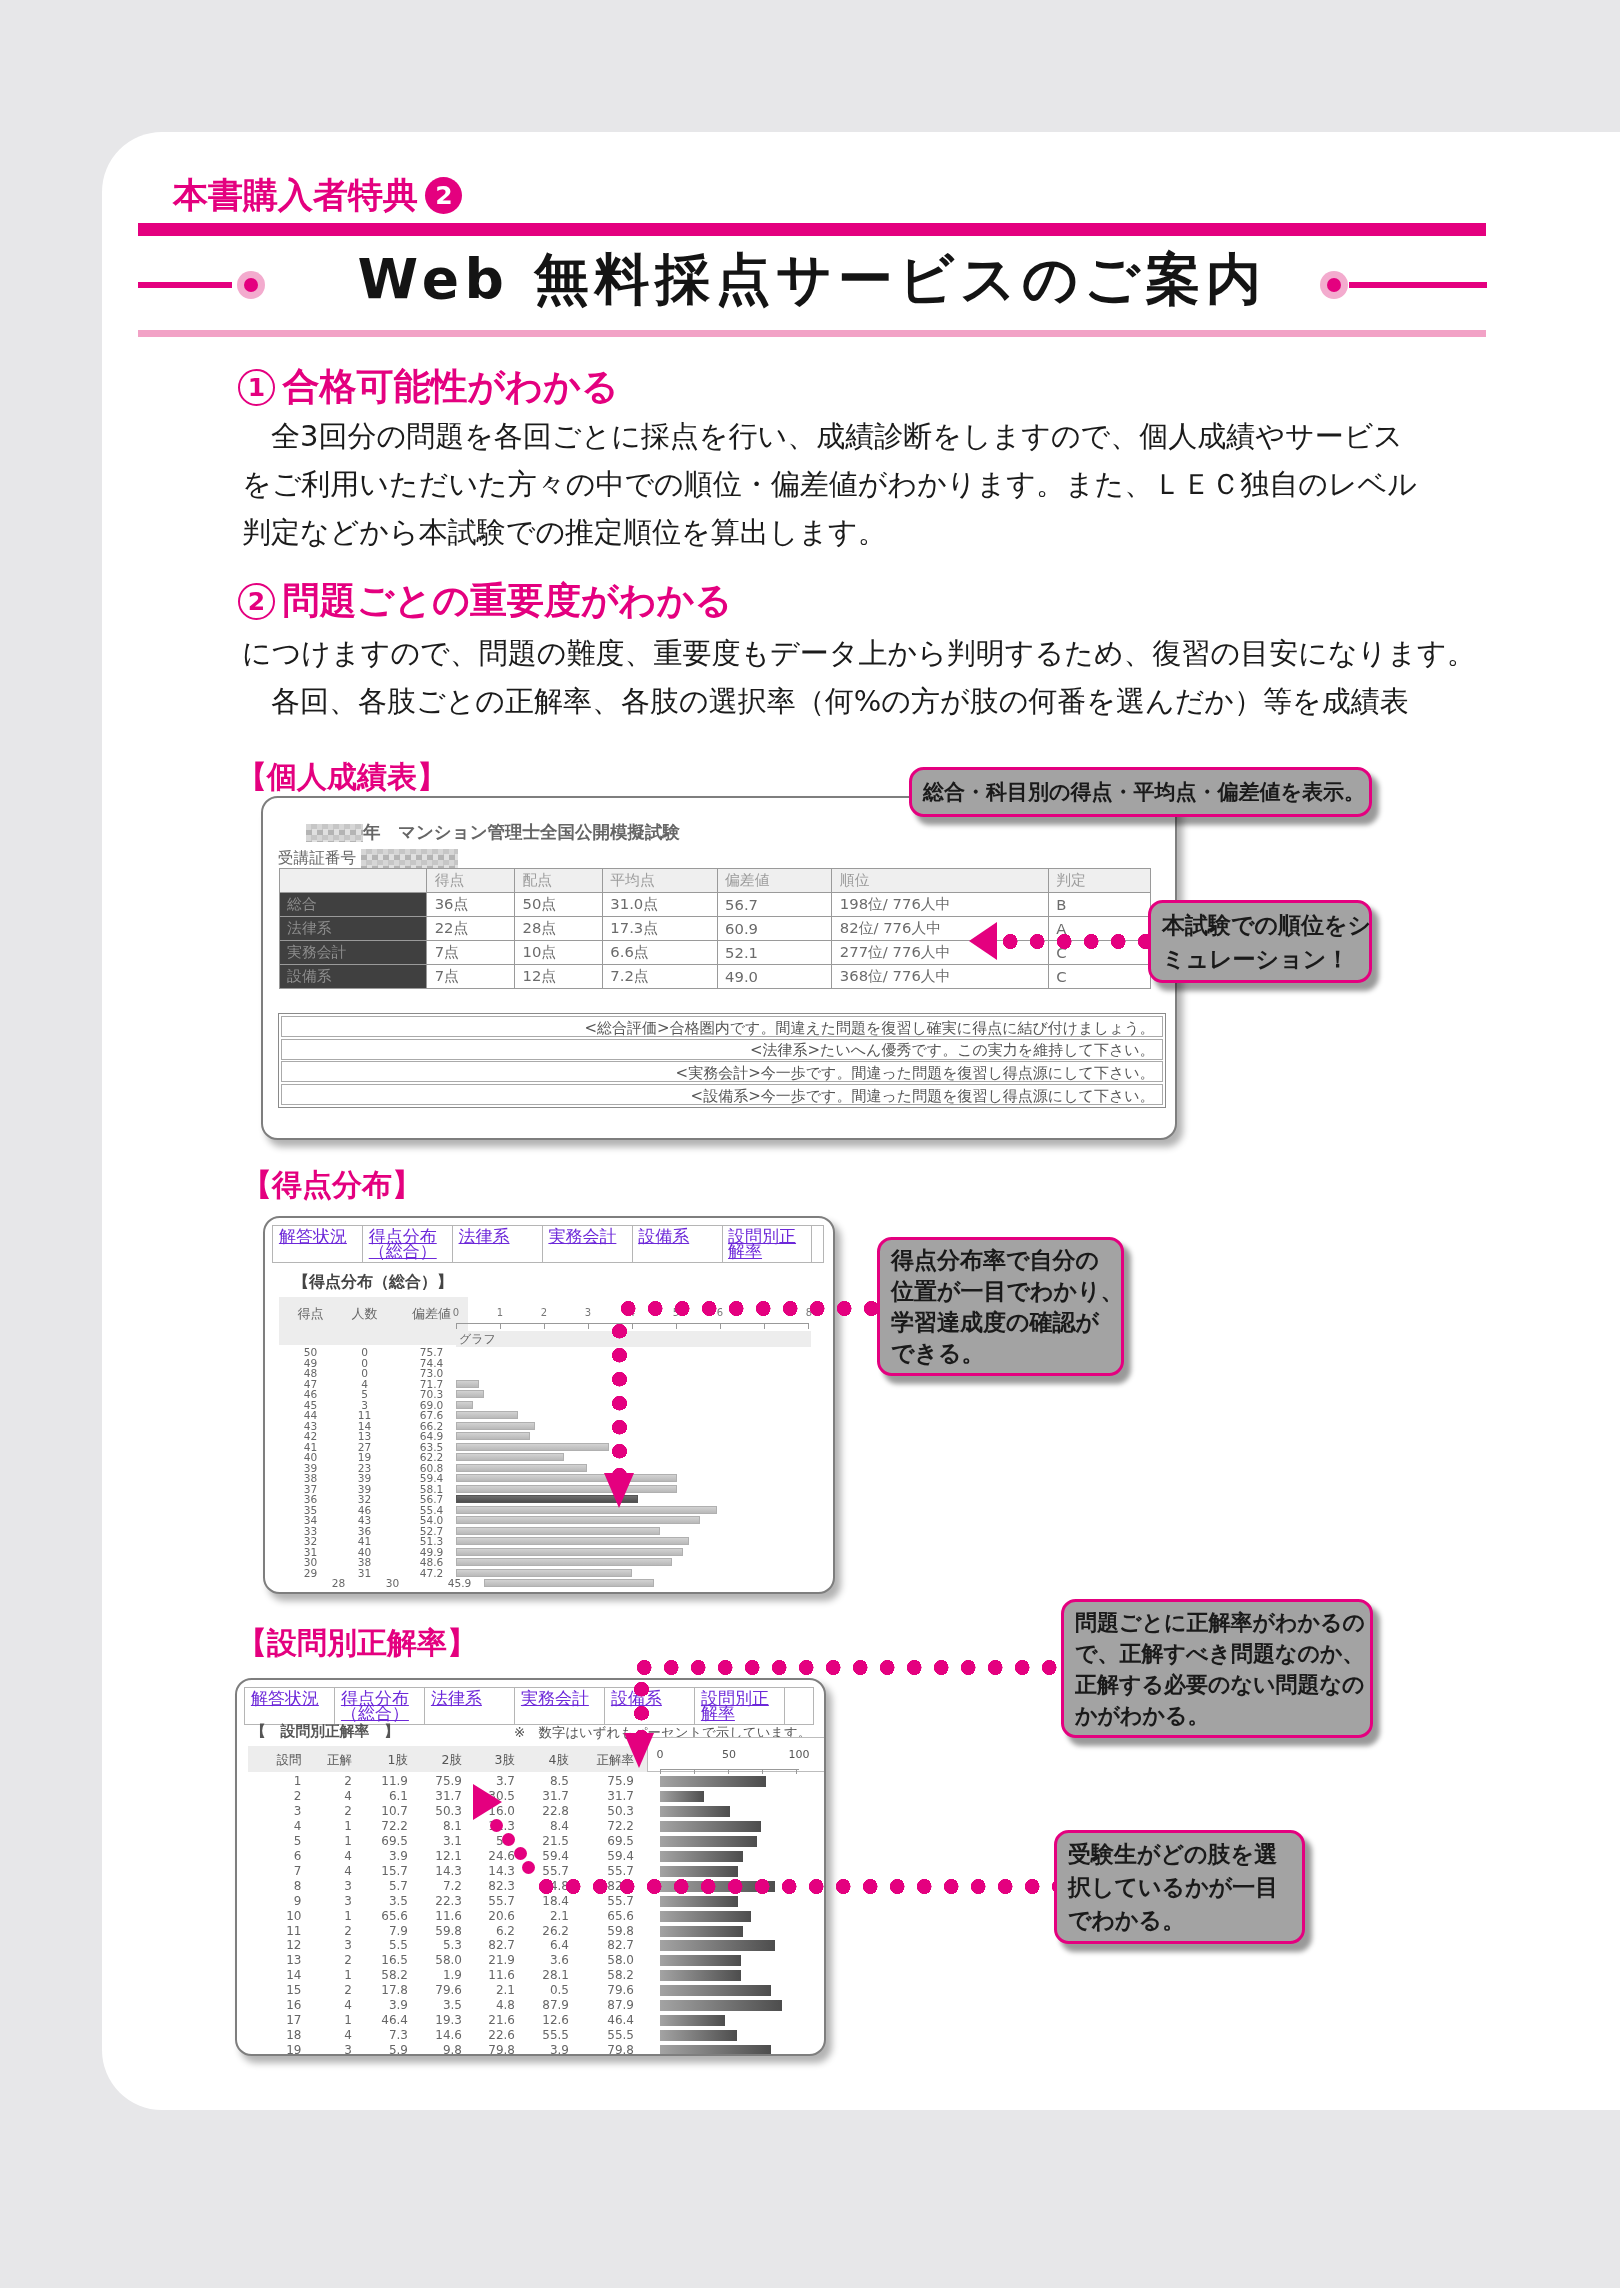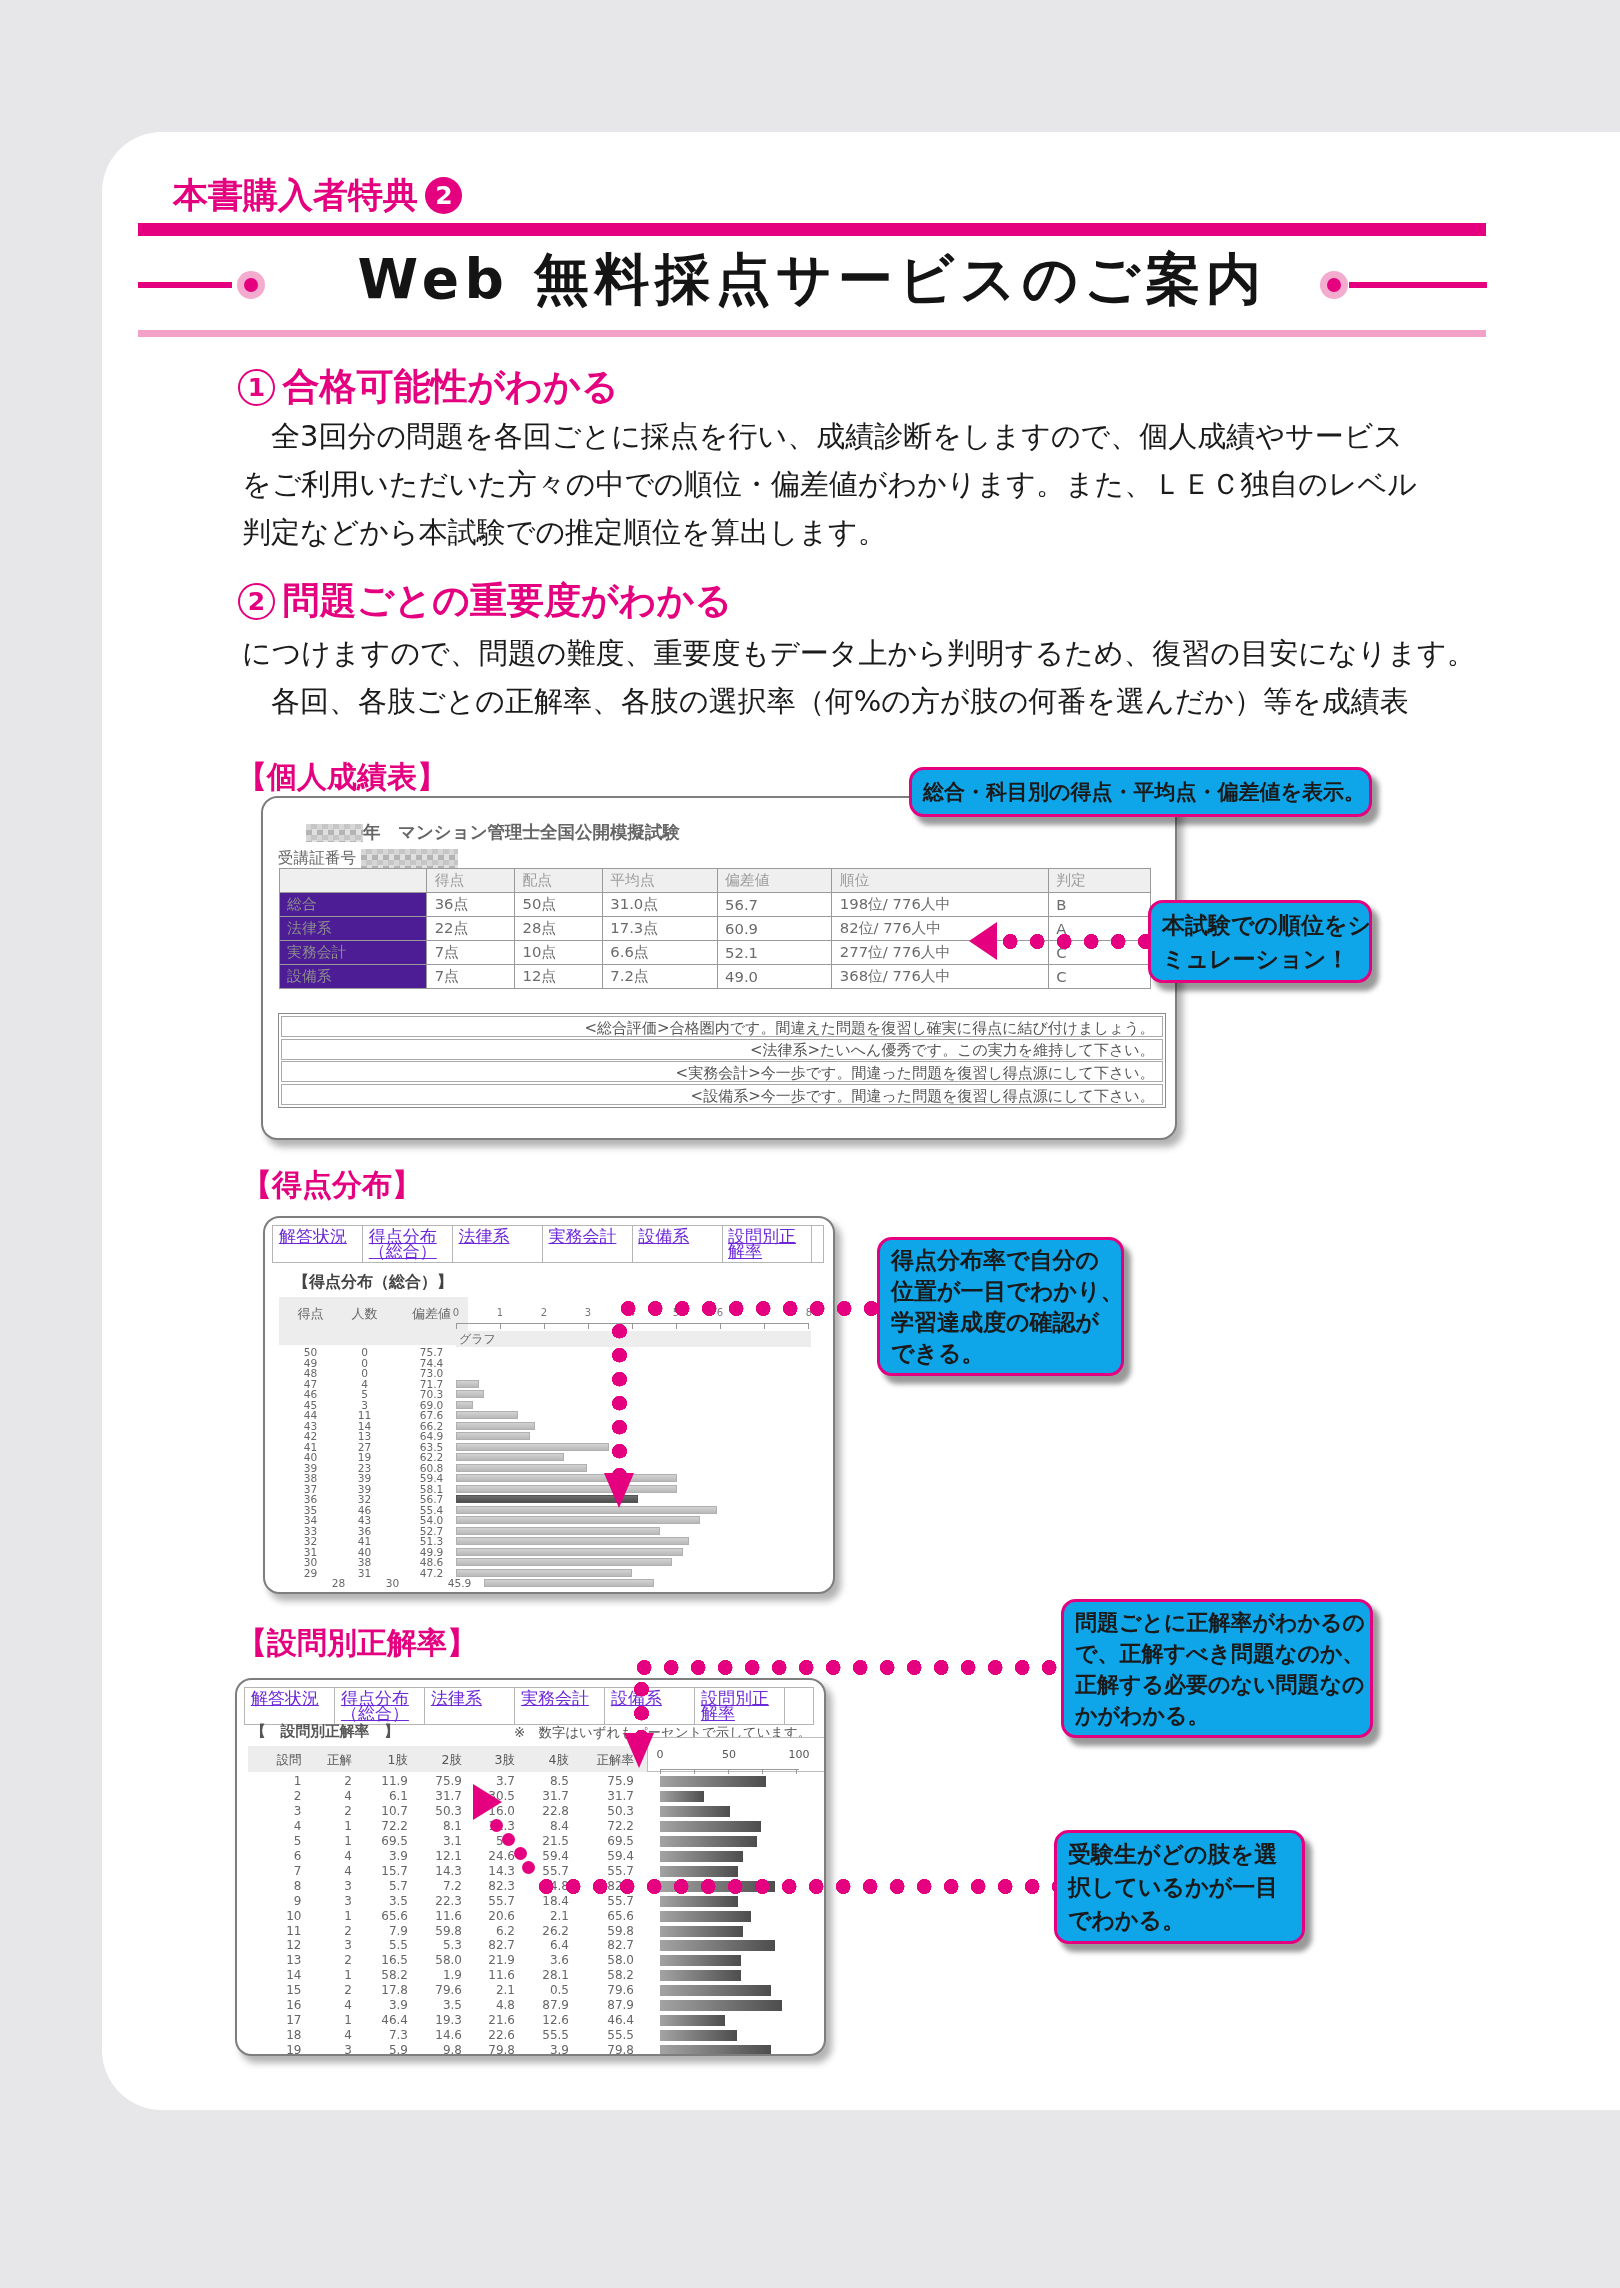--- a/index.html
+++ b/index.html
@@ -29,21 +29,21 @@
   .clip{overflow:hidden;}
   .redact{display:inline-block;vertical-align:middle;background:conic-gradient(#c6c6c6 25%,#e0e0e0 0 50%,#b4b4b4 0 75%,#d6d6d6 0) 0 0/11px 11px;}
 
   
   .rep-title{left:43px;top:22px;font-size:17.5px;font-weight:700;color:#666;}
   .rep-id{left:14.8px;top:50px;font-size:15.7px;color:#666;}
   table.rep{border-collapse:collapse;width:872px;font-size:14.8px;}
   table.rep th,table.rep td{border:0.9px solid #9a9a9a;padding:1.8px 7.4px;height:24px;}
   table.rep th{background:#efefef;color:#9b9b9b;font-weight:400;text-align:left;}
   table.rep td{color:#6b6b6b;text-align:left;}
-  table.rep td.lbl{background:#4c1d95;color:#8d8d8d;}
+  table.rep td.lbl{background:#404040;color:#8d8d8d;}
   .comments{width:888px;border:0.9px solid #8a8a8a;text-align:right;}
   .comments .crow{border:0.9px solid #aaa;margin:1.8px;padding:1.8px 7.4px;font-size:15px;color:#555;height:21px;white-space:nowrap;overflow:hidden;}
 
   
   .tabs{display:flex;border:0.9px solid #b5b5b5;background:#fff;}
   .tab{border-right:0.9px solid #b5b5b5;padding:2.8px 5.5px;font-size:17px;color:#6d28d9;line-height:14.8px;width:90px;}
   .tab span{text-decoration:underline;}
   .tab:last-child{border-right:none;flex:1;}
 
   
@@ -79,21 +79,21 @@
   .q-c1{left:18.5px;width:46px;}
   .q-c2{left:69px;width:46px;}
   .q-c3{left:120px;width:51px;}
   .q-c4{left:174px;width:51px;}
   .q-c5{left:227px;width:51px;}
   .q-c6{left:281px;width:51px;}
   .q-c7{left:334px;width:63px;}
   .q-bar{position:absolute;left:423px;top:1.8px;height:11px;background:linear-gradient(to right,#a3a3a3,#4d4d4d);}
 
   
-  .callout{background:#0ea5e9;border:3.7px solid #e4007f;border-radius:14.8px;box-shadow:6.5px 7.4px 5.5px rgba(0,0,0,.40);color:#1a1a1a;font-weight:700;padding:4.6px 11px;z-index:6;}
+  .callout{background:#a3a3a3;border:3.7px solid #e4007f;border-radius:14.8px;box-shadow:6.5px 7.4px 5.5px rgba(0,0,0,.40);color:#1a1a1a;font-weight:700;padding:4.6px 11px;z-index:6;}
   .callout .line{white-space:nowrap;}
 
   
   .dots-h{height:18.5px;background:radial-gradient(circle 7.4px at 9.2px 50%,#e4007f 98%,transparent) 0 0/27px 18.5px repeat-x;z-index:5;}
   .dots-v{width:18.5px;background:radial-gradient(circle 7.4px at 50% 9.2px,#e4007f 98%,transparent) 0 0/18.5px 24px repeat-y;z-index:5;}
   .pdot{width:13px;height:13px;border-radius:50%;background:#e4007f;z-index:5;}
   .arr{width:0;height:0;z-index:5;}
   .arr-left{border-top:19.4px solid transparent;border-bottom:19.4px solid transparent;border-right:28px solid #e4007f;}
   .arr-right{border-top:18.5px solid transparent;border-bottom:18.5px solid transparent;border-left:29.5px solid #e4007f;}
   .arr-down{border-left:15.7px solid transparent;border-right:15.7px solid transparent;border-top:35px solid #e4007f;}

